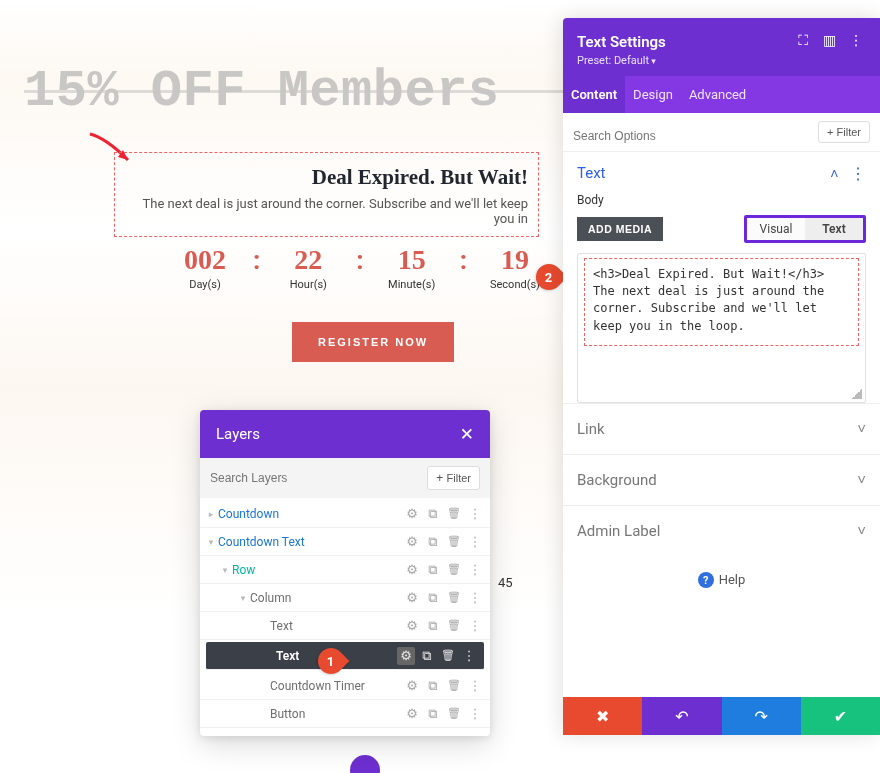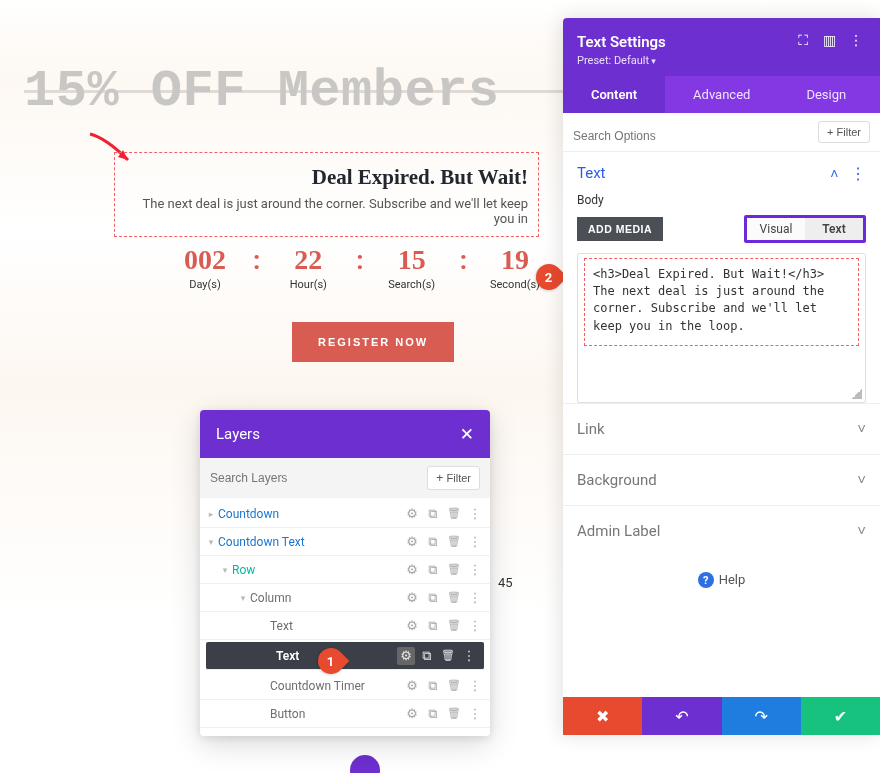--- a/index.html
+++ b/index.html
@@ -215,21 +215,21 @@
   .settings-head .preset{
     font-size:11px;opacity:.85;margin-top:3px;
   }
   .settings-head .preset::after{content:" ▾";font-size:9px;}
 
   .tabs{
     background:#8338e3;display:flex;
     font-size:13px;
   }
   .tabs .tab{
-    flex:0 0 auto;padding:11px 28px;color:#efe3ff;cursor:pointer;
+    flex:0 0 auto;padding:11px 8px;color:#efe3ff;cursor:pointer;
   }
   .tabs .tab.active{background:#6d2fcf;color:#fff;font-weight:600;}
 
   .search-row{
     display:flex;align-items:flex-end;padding:8px 10px;border-bottom:1px solid #eee;
   }
   .search-row input{
     flex:1;border:none;outline:none;font-size:12px;color:#888;
   }
 
@@ -331,21 +331,21 @@
       <div class="lbl">Day(s)</div>
     </div>
     <div class="sep">:</div>
     <div class="unit">
       <div class="num">22</div>
       <div class="lbl">Hour(s)</div>
     </div>
     <div class="sep">:</div>
     <div class="unit">
       <div class="num">15</div>
-      <div class="lbl">Search(s)</div>
+      <div class="lbl">Minute(s)</div>
     </div>
     <div class="sep">:</div>
     <div class="unit">
       <div class="num">19</div>
       <div class="lbl">Second(s)</div>
     </div>
   </div>
 
   <button class="register-btn">REGISTER NOW</button>
 
@@ -462,22 +462,22 @@
         <span>⛶</span>
         <span>▥</span>
         <span>⋮</span>
       </div>
     </div>
     <div class="preset">Preset: Default</div>
   </div>
 
   <div class="tabs">
     <div class="tab active">Content</div>
+    <div class="tab">Design</div>
     <div class="tab">Advanced</div>
-    <div class="tab">Design</div>
   </div>
 
   <div class="search-row">
     <input placeholder="Search Options" style="">
     <button class="layers-filter"><span>+ </span><span>Filter</span></button>
   </div>
 
   <div class="sec-head">
     <span class="title">Text</span>
     <span>

